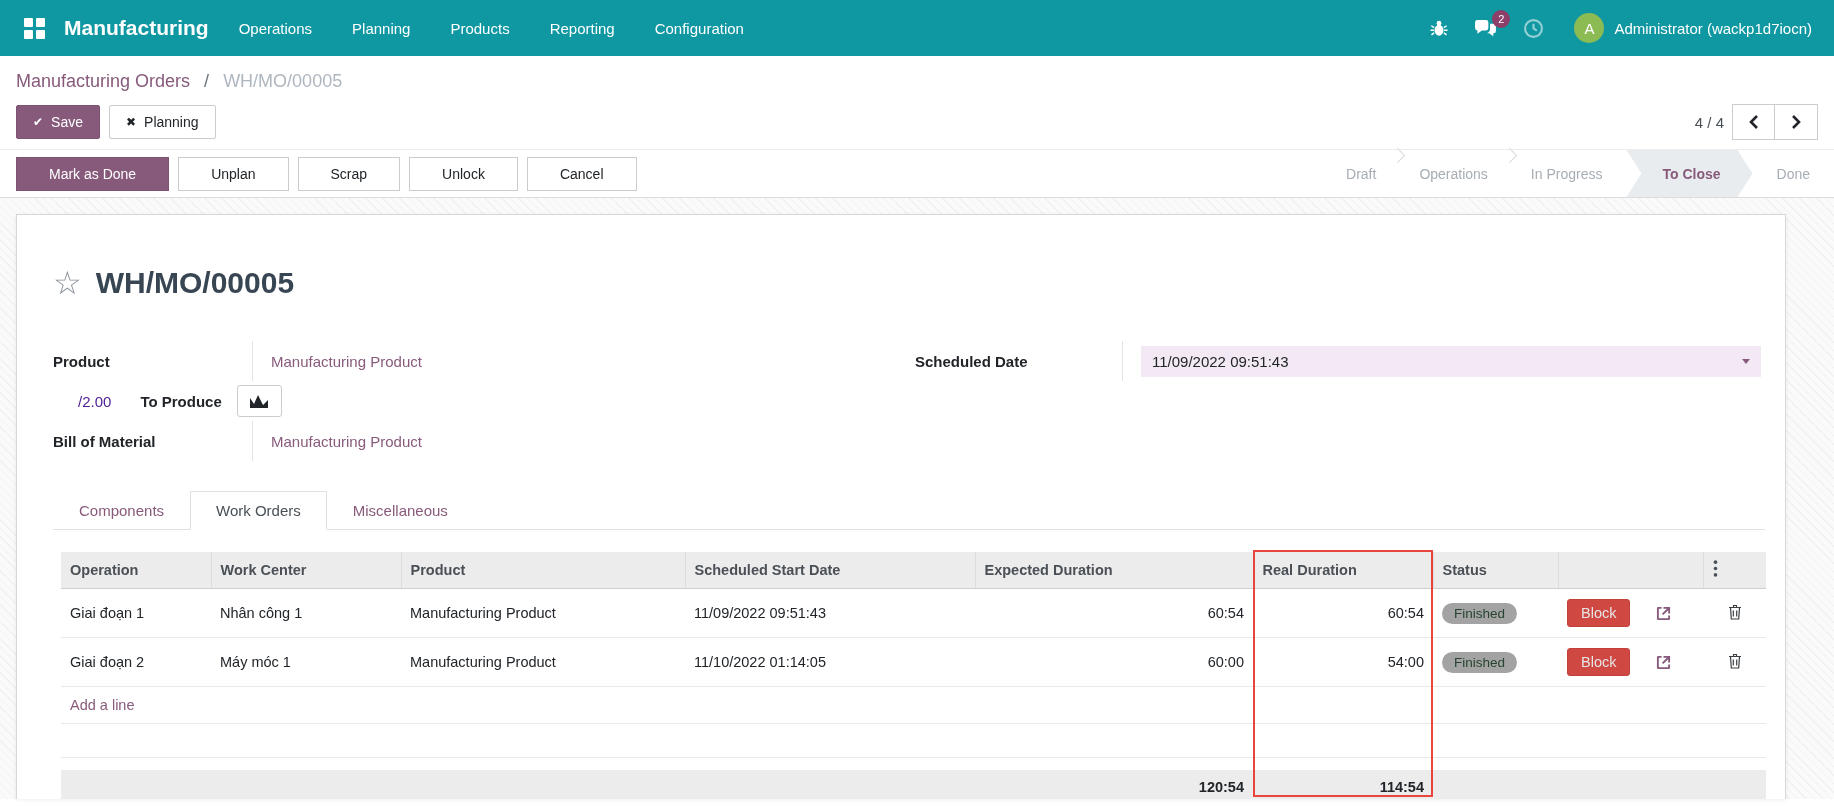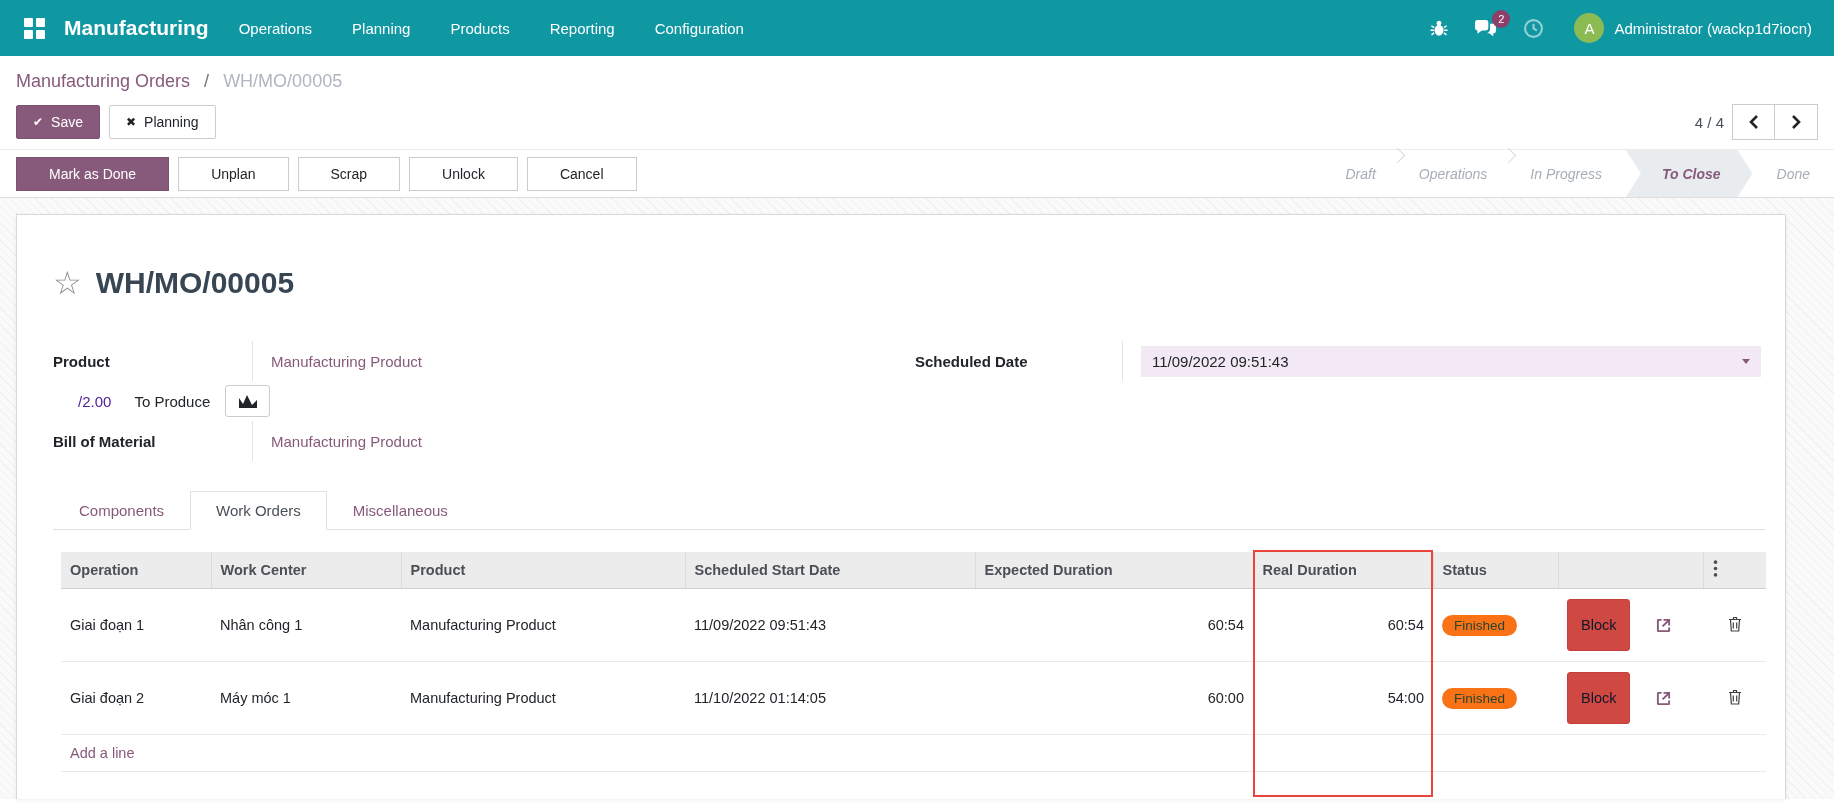--- a/index.html
+++ b/index.html
@@ -38,21 +38,21 @@
   .pager { margin-left:auto; display:flex; align-items:center; gap:8px; font-size:15px; color:#495057; }
   .pager-btns { display:flex; }
   .pager-btns button { width:43px; height:36px; background:#fff; border:1px solid #ccc;
     display:flex; align-items:center; justify-content:center; cursor:pointer; }
   .pager-btns button + button { border-left:none; }
   
   .action-row { display:flex; align-items:stretch; height:49px; border-top:1px solid #ececec;
     border-bottom:1px solid #dddddd; padding:0 0 0 16px; }
   .action-buttons { display:flex; align-items:center; gap:9px; }
   .action-buttons .btn { border-radius:0; padding:7px 32px; }
-  .statusbar { margin-left:auto; display:flex; align-items:flex-start; height:100%; font-size:14px; color:#a6adb4;font-style:italic; }
+  .statusbar { margin-left:auto; display:flex; align-items:flex-start; height:100%; font-size:14px; color:#a6adb4; }
   .sb-step { padding:0 24px; display:flex; align-items:center; height:100%; }
   .sb-chev { width:11px; height:11px; border-top:1px solid #d8dbde; border-right:1px solid #d8dbde;
     transform:rotate(45deg); margin:0 -8px; }
   .sb-active { background:#e9ecef; color:#875A7B; font-weight:700; padding:0 32px 0 36px;
     clip-path:polygon(0 0, calc(100% - 15px) 0, 100% 50%, calc(100% - 15px) 100%, 0 100%, 15px 50%); }
   
   .content { height:601px; padding:16px 48px 0 16px;
     background:repeating-linear-gradient(45deg, #fafafa 0 5px, #f1f1f1 5px 6px); }
   .sheet { background:#fff; border:1px solid #d8d8d8; border-bottom:none; height:100%;
     box-shadow:0 1px 4px rgba(0,0,0,.07); padding:44px 20px 0 36px; overflow:hidden; }
@@ -65,21 +65,21 @@
   .fcol-left { width:808px; }
   .fcol-right { width:846px; margin-left:54px; }
   .frow { display:flex; align-items:center; min-height:40px; }
   .flabel { width:200px; padding-right:14px; border-right:1px solid #e3e3e3; font-weight:600;
     align-self:stretch; display:flex; align-items:center; }
   .fcol-right .flabel { width:208px; }
   .fval { flex:1; display:flex; align-items:center; padding-left:18px; }
   .link { color:#875A7B; text-decoration:none; cursor:pointer; }
   .qty-input { width:390px; border-bottom:1px solid #ccc; padding:4px 2px; }
   .qty-total { color:#4c1d95; margin-left:7px; }
-  .qty-lbl { font-weight:400; margin-left:23px; }
+  .qty-lbl { font-weight:700; margin-left:29px; }
   .chart-btn { margin-left:15px; width:45px; height:32px; border:1px solid #ccc; background:#fff;
     display:flex; align-items:center; justify-content:center; border-radius:3px; cursor:pointer; }
   .datefield { flex:1; background:#f3e9f4; height:31px; display:flex; align-items:center;
     justify-content:space-between; padding:0 11px; cursor:pointer; }
   .caret { width:0; height:0; border-left:4px solid transparent; border-right:4px solid transparent; }
   .caret.purple { border-top:5px solid #875A7B; }
   .caret.gray { border-top:5px solid #b9bec4; }
   .m2o { flex:1; display:flex; align-items:center; justify-content:space-between;
     border-bottom:1px solid #ddd; height:31px; padding:0 8px 0 11px; cursor:text; }
   .ext-btn { background:none; border:none; margin-left:12px; cursor:pointer; display:flex; padding:0; }
@@ -90,24 +90,24 @@
   .tab.active { color:#495057; background:#fff; border-color:#dee2e6 #dee2e6 #fff; }
   
   .table-wrap { position:relative; margin:22px 0 0 8px; width:1705px; }
   table.wo { border-collapse:collapse; table-layout:fixed; width:1705px; font-size:14.5px; }
   .wo th { background:#ececec; font-weight:700; color:#4a5056; text-align:left; padding:8px 9px;
     border-bottom:1px solid #cfcfcf; border-left:1px solid #dcdcdc; }
   .wo th:first-child { border-left:none; }
   .wo tbody tr { border-bottom:1px solid #e9e9e9; }
   .wo td { padding:10px 9px; vertical-align:middle; }
   .num { text-align:right; }
-  .status-pill { background:#f97316; color:#26442f; padding:3px 12px; border-radius:11px;
+  .status-pill { background:#a3a3a3; color:#26442f; padding:3px 12px; border-radius:11px;
     font-size:13.5px; display:inline-block; }
   .cell-actions { display:flex; align-items:center; gap:14px; }
-  .block-btn { background:#d04842; color:#0f172a; border:1px solid #c2413b; padding:17px 13px;
+  .block-btn { background:#d04842; color:#e5e5e5; border:1px solid #c2413b; padding:5px 13px;
     font-size:14.5px; border-radius:3px; cursor:pointer; }
   .trash-btn { background:none; border:none; cursor:pointer; display:block; margin:0 auto; padding:0; }
   .add-line { color:#875A7B; cursor:pointer; text-decoration:none; }
   .empty-row td { padding:6px 9px; height:34px; }
   .spacer-row { border-bottom:none !important; }
   .spacer-row td { padding:0; height:12px; }
   .wo tfoot tr { background:#ececec; }
   .wo tfoot td { font-weight:700; padding:9px; }
   .opt-th { text-align:right; }
   .red-box { position:absolute; left:1192px; top:-2px; width:180px; height:247px;

